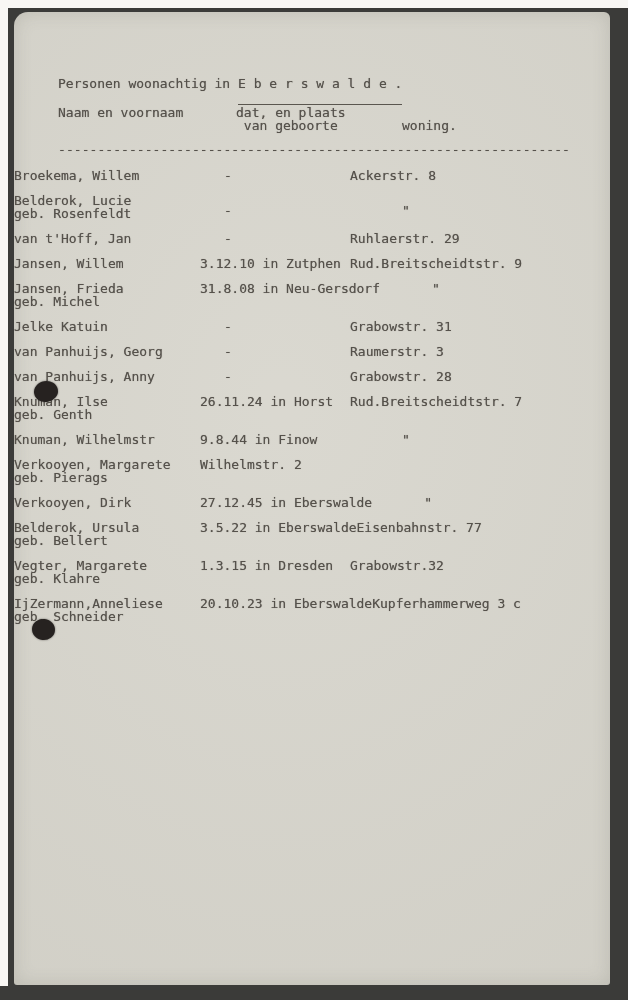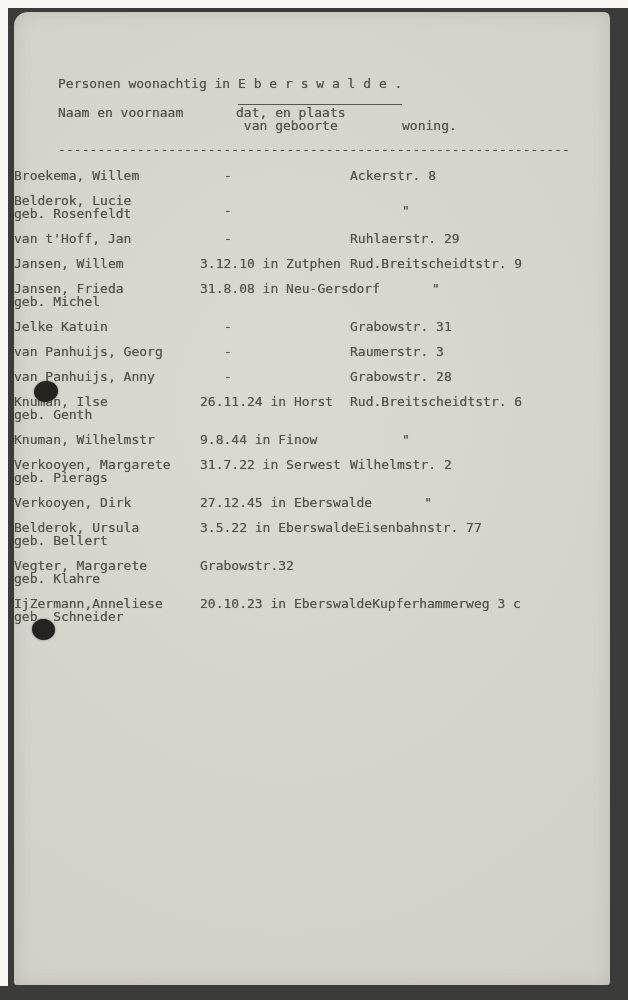--- a/index.html
+++ b/index.html
@@ -159,38 +159,37 @@
     <div class="cell-birth dash-cell">-</div>
     <div class="cell-res">Grabowstr. 28</div>
   </div>
 
   <div class="row ink">
     <div class="cell-name">
       <div class="nline line1">Knuman, Ilse</div>
       <div class="nline line2">geb. Genth</div>
     </div>
     <div class="cell-birth">26.11.24 in Horst</div>
-    <div class="cell-res">Rud.Breitscheidtstr. 6</div>
+    <div class="cell-res">Rud.Breitscheidtstr. 7</div>
   </div>
 
   <div class="row ink">
     <div class="cell-name">
       <div class="nline line1">Knuman, Wilhelmstr</div>
 
     </div>
     <div class="cell-birth">9.8.44 in Finow</div>
     <div class="cell-res quote-cell">"</div>
   </div>
 
   <div class="row ink">
     <div class="cell-name">
       <div class="nline line1">Verkooyen, Margarete</div>
       <div class="nline line2">geb. Pierags</div>
     </div>
-    <div class="cell-birth">31.7.22 in Serwest</div>
     <div class="cell-res">Wilhelmstr. 2</div>
   </div>
 
   <div class="row ink">
     <div class="cell-name">
       <div class="nline line1">Verkooyen, Dirk</div>
 
     </div>
     <div class="cell-birth">27.12.45 in Eberswalde</div>
     <div class="cell-res quote-cell">"</div>
@@ -203,20 +202,21 @@
     </div>
     <div class="cell-birth">3.5.22 in Eberswalde</div>
     <div class="cell-res">Eisenbahnstr. 77</div>
   </div>
 
   <div class="row ink">
     <div class="cell-name">
       <div class="nline line1">Vegter, Margarete</div>
       <div class="nline line2">geb. Klahre</div>
     </div>
+    <div class="cell-birth">1.3.15 in Dresden</div>
     <div class="cell-res">Grabowstr.32</div>
   </div>
 
   <div class="row ink">
     <div class="cell-name">
       <div class="nline line1">IjZermann,Anneliese</div>
       <div class="nline line2">geb. Schneider</div>
     </div>
     <div class="cell-birth">20.10.23 in Eberswalde</div>
     <div class="cell-res">Kupferhammerweg 3 c</div>

